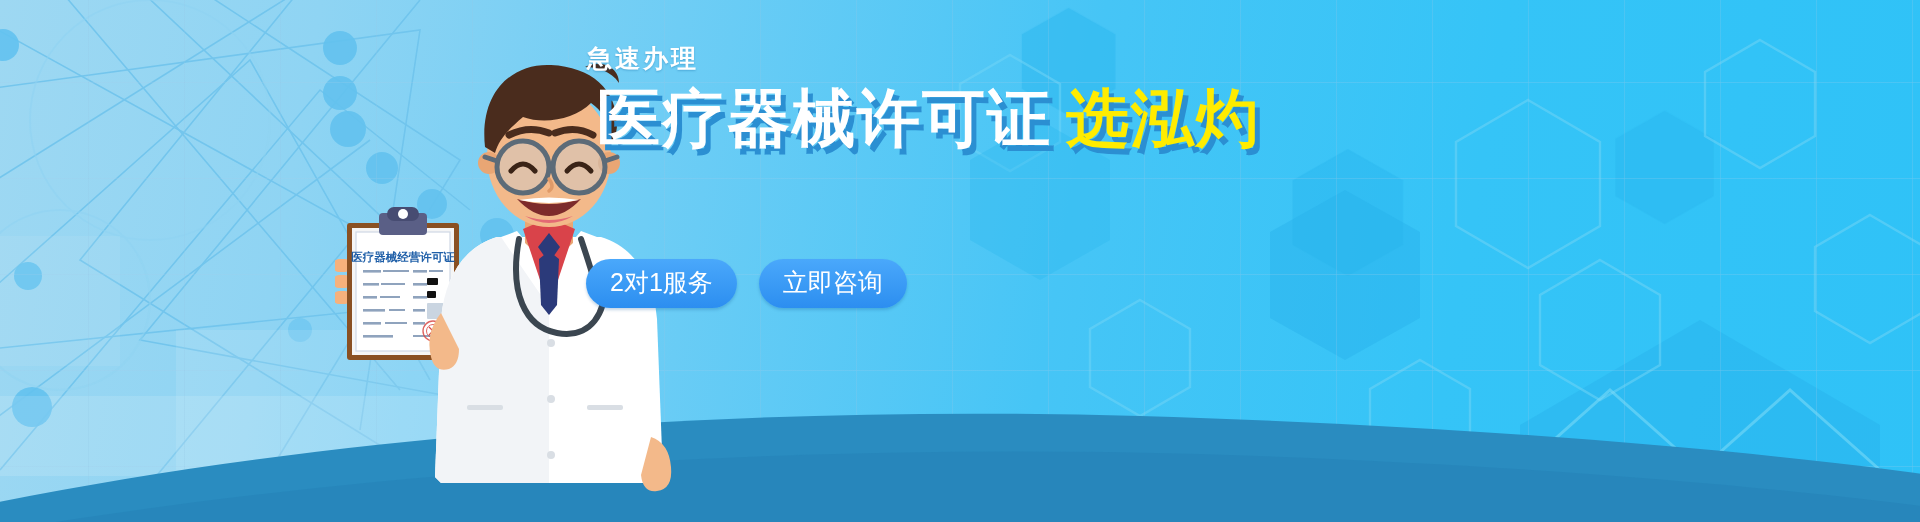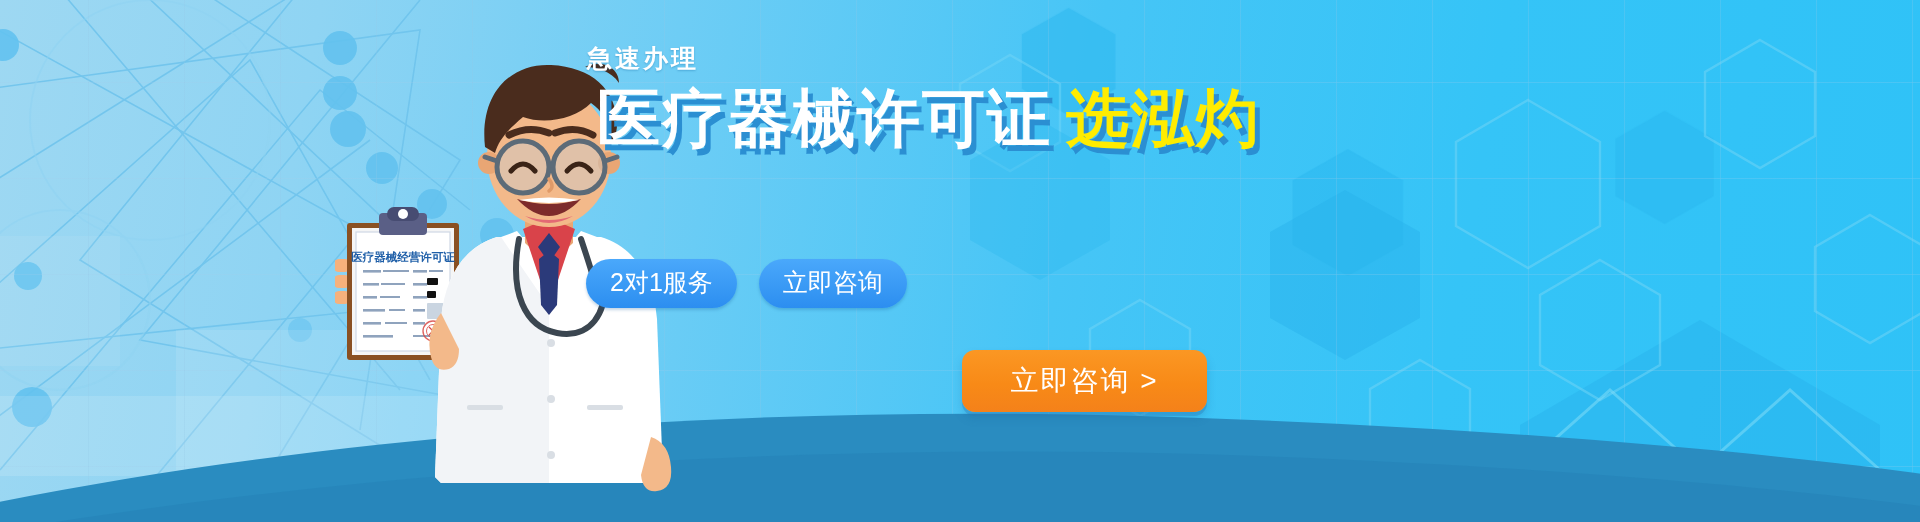--- a/index.html
+++ b/index.html
@@ -304,15 +304,14 @@
     <h1 class="headline">
       <span class="white">医疗器械许可证</span><span class="yellow">选泓灼</span>
     </h1>
   </div>
 
   <div class="pills">
     <div class="pill">2对1服务</div>
     <div class="pill">立即咨询</div>
   </div>
 
-  <button class="cta">立即咨询 &gt;</button>
 
 </div>
 
 </body></html>

